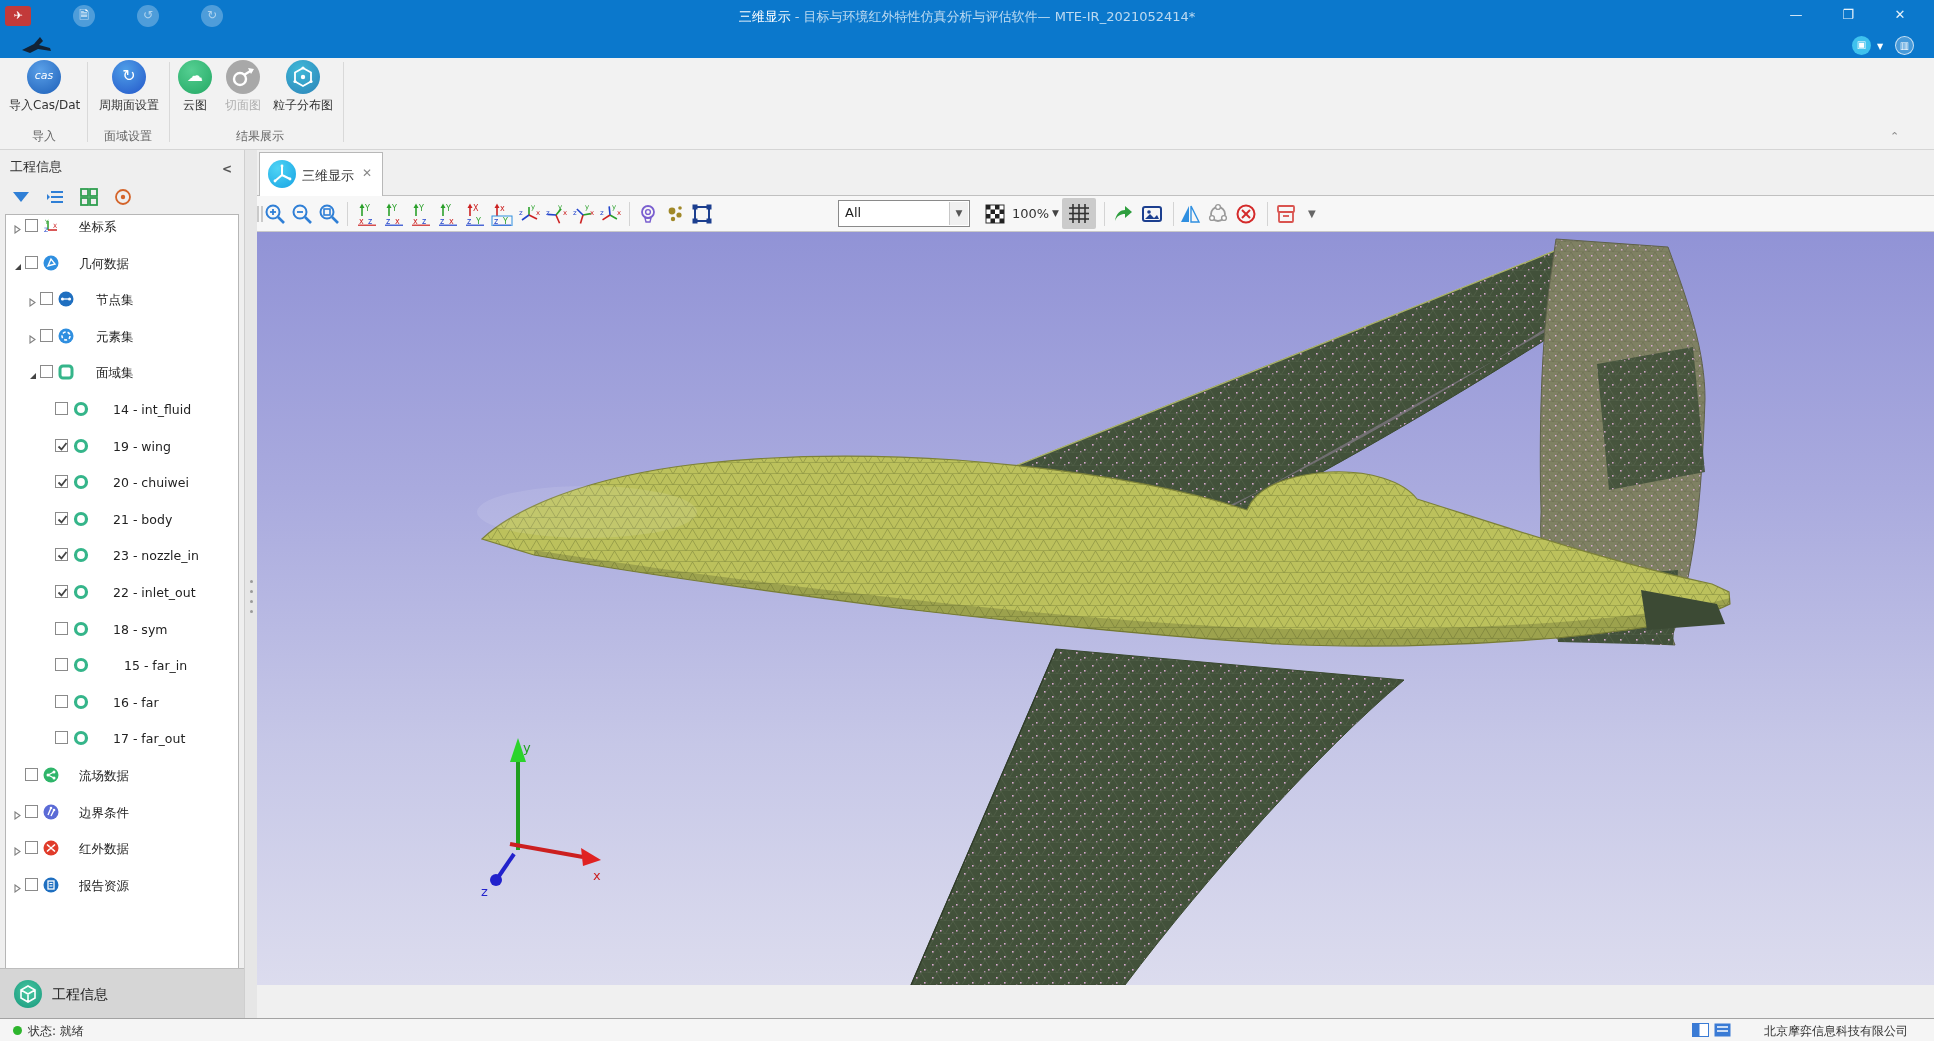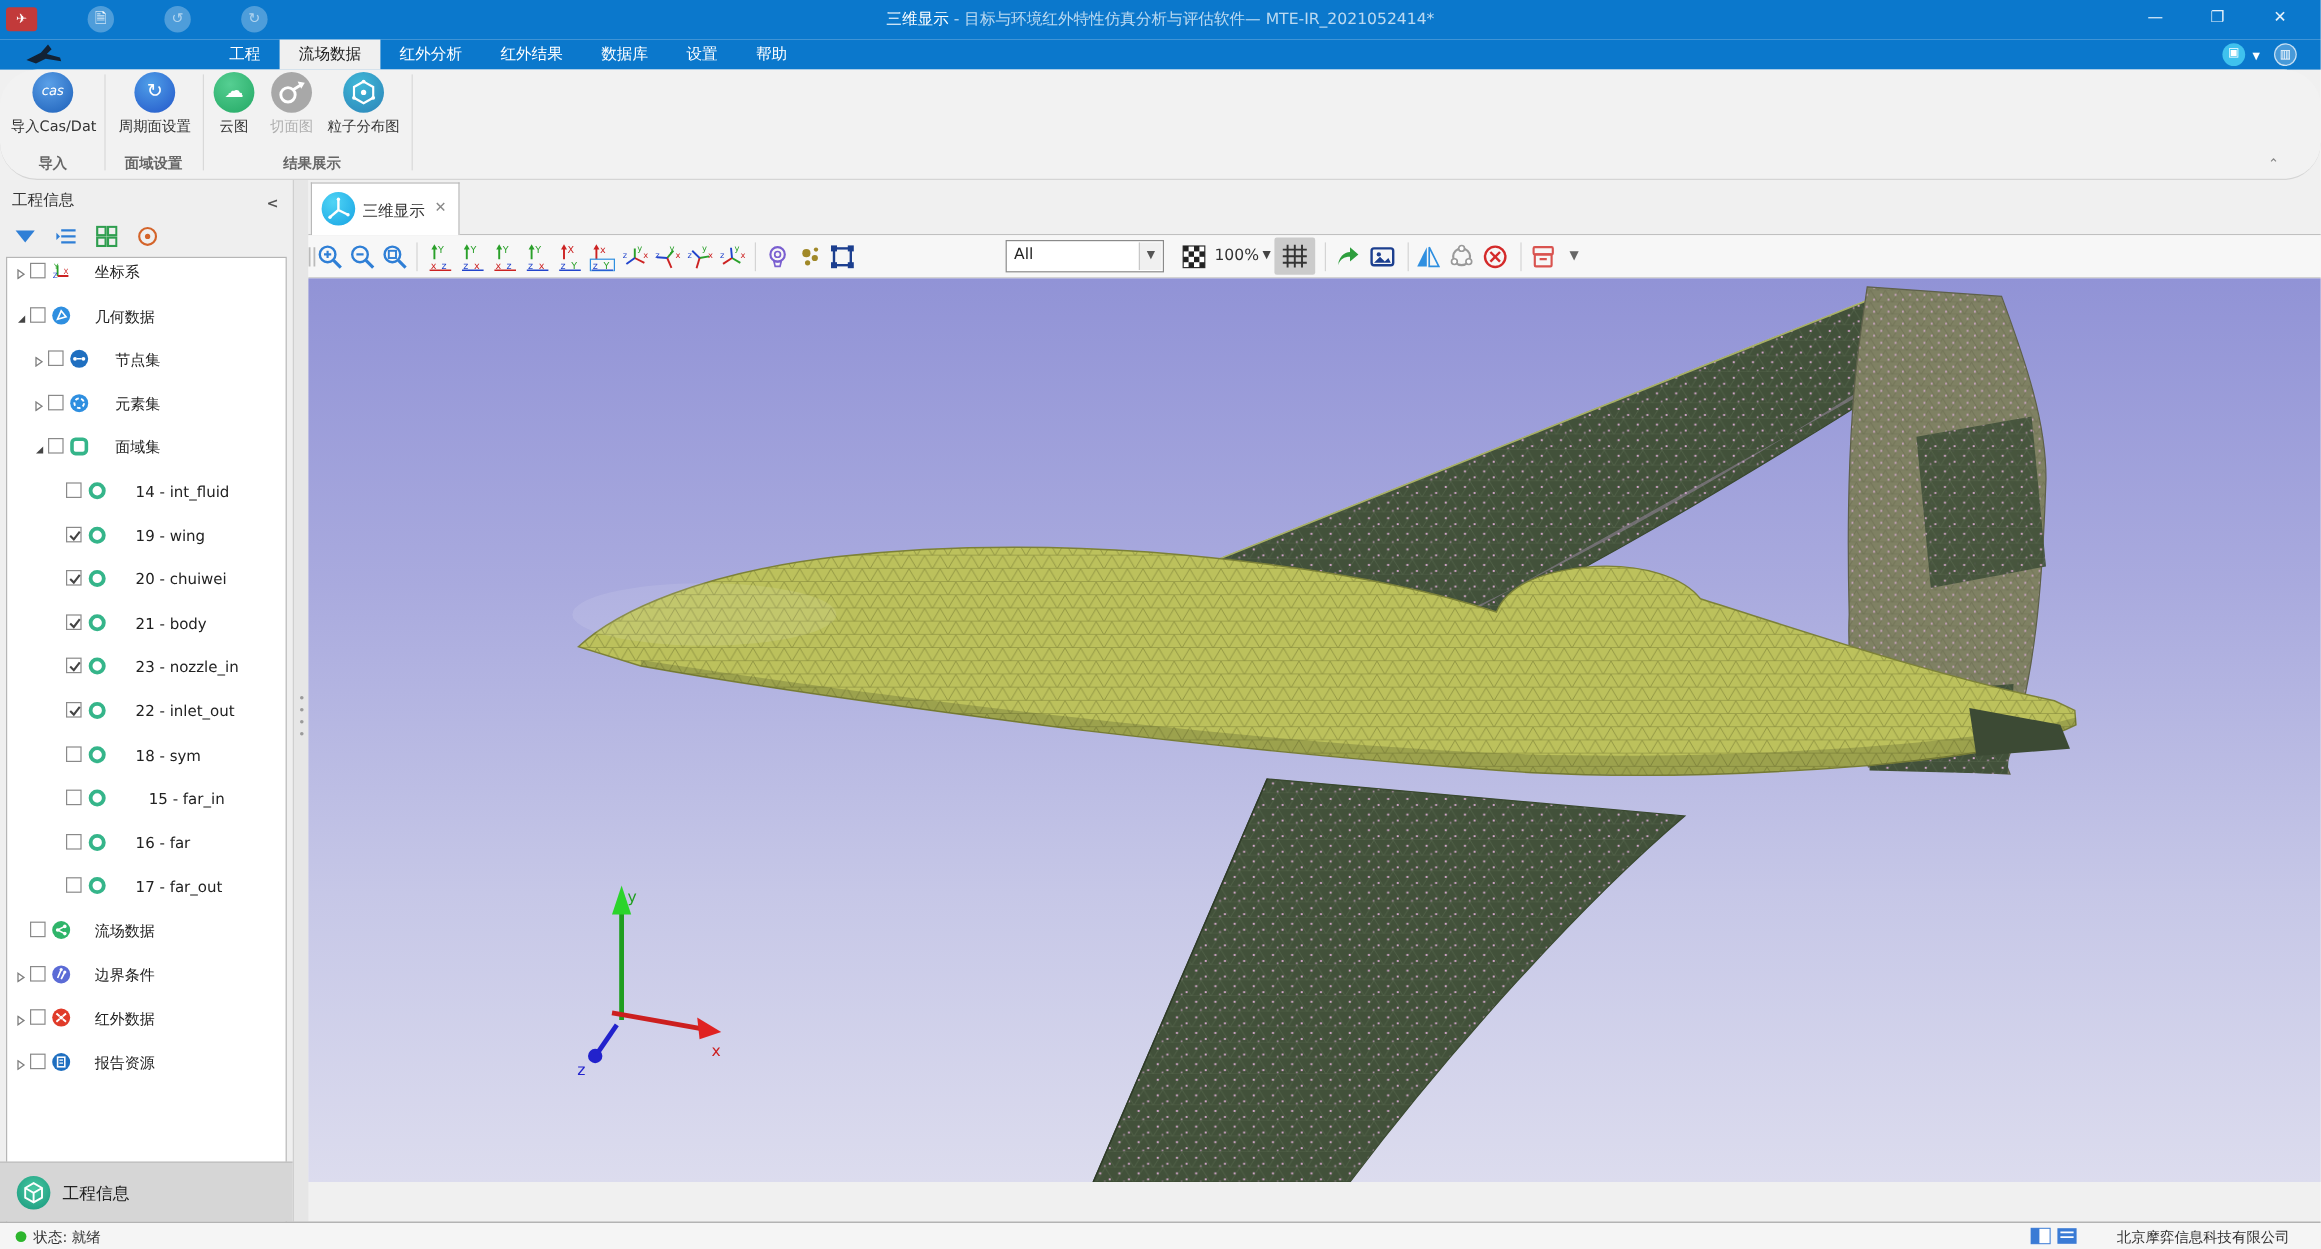--- a/index.html
+++ b/index.html
@@ -18,27 +18,27 @@
   .win-btn { top:0; width:44px; height:30px; color:rgba(255,255,255,.9); text-align:center; line-height:30px; font-size:13px; }
 
   
   #menubar { left:0; top:33px; width:1934px; height:25px; background:#0b78cc; }
   .menu-item { top:0; height:25px; line-height:25px; padding:0 16px; color:#fff; font-size:13px; display:inline-block; }
   .menu-item.active { background:#f0f0f0; color:#222; }
   #menu-items { left:175px; top:0; height:25px; white-space:nowrap; }
   .mb-circle { top:3px; width:19px; height:19px; border-radius:50%; text-align:center; line-height:18px; font-size:10px; color:#fff; }
 
   
-  #ribbon { left:0; top:58px; width:1934px; height:92px; background:#f2f2f2; border-bottom:1px solid #d5d5d5;border-radius:31px; }
+  #ribbon { left:0; top:58px; width:1934px; height:92px; background:#f2f2f2; border-bottom:1px solid #d5d5d5; }
   .rb-btn { top:2px; text-align:center; }
   .rb-circle { width:34px; height:34px; border-radius:50%; margin:0 auto; position:relative; }
   .rb-label { margin-top:3px; font-size:12px; color:#333; white-space:nowrap; }
   .rb-btn.disabled .rb-label { color:#b0b0b0; }
   .rb-sep { top:4px; width:1px; height:80px; background:#d9d9d9; }
-  .rb-group-label { top:70px; font-size:12px; color:#666; text-align:center;font-weight:bold; }
+  .rb-group-label { top:70px; font-size:12px; color:#666; text-align:center; }
   #ribbon-collapse { left:1890px; top:72px; color:#888; font-size:11px; }
 
   
   #left-panel { left:0; top:150px; width:244px; height:868px; background:#efefef; }
   #panel-title { left:10px; top:8px; font-size:13px; color:#333; }
   #panel-collapse { left:222px; top:12px; font-size:12px; color:#555; font-weight:bold; }
   .ptool { top:38px; width:18px; height:18px; }
   #tree-box { left:5px; top:64px; width:234px; height:954px; background:#fff; border:1px solid #b6b6b6; overflow:hidden; }
   .trow { position:relative; height:18.3px; width:100%; white-space:nowrap; }
   .trow .exp { position:absolute; top:5px; width:9px; height:9px; }
@@ -101,21 +101,20 @@
     <div id="title-text" class="abs"><span>三维显示</span><span class="app-part"> - 目标与环境红外特性仿真分析与评估软件— MTE-IR_2021052414*</span></div>
     <div class="win-btn abs" style="left:1774px">—</div>
     <div class="win-btn abs" style="left:1826px">❐</div>
     <div class="win-btn abs" style="left:1878px">✕</div>
   </div>
 
   <div id="menubar" class="abs">
     <svg class="abs" style="left:20px;top:1px" width="34" height="23" viewBox="0 0 34 23">
       <path d="M2,16 L14,10 L20,3 L23,7 L19,11 L30,14 L31,17 L18,15 L10,19 Z" fill="#122235"></path>
     </svg>
-    <div id="menu-items" class="abs"><div class="menu-item">工程</div><div class="menu-item active">流场数据</div><div class="menu-item">红外分析</div><div class="menu-item">红外结果</div><div class="menu-item">数据库</div><div class="menu-item">设置</div><div class="menu-item">帮助</div></div>
     <div class="mb-circle abs" style="left:1852px;background:#3fc2ee">▣</div>
     <div class="abs" style="left:1877px;top:9px;color:#fff;font-size:8px">▼</div>
     <div class="mb-circle abs" style="left:1895px;background:rgba(255,255,255,.25);border:1px solid rgba(255,255,255,.7)">▥</div>
   </div>
 
   <div id="ribbon" class="abs">
     <div class="rb-btn abs" style="left:9px;width:70px">
       <div class="rb-circle" style="background:radial-gradient(circle at 40% 30%, #5aa0e8, #1d5fb8)">
         <span style="position:absolute;left:0;width:100%;top:9px;color:#fff;font-size:11px;font-style:italic">cas</span>
         </div>

